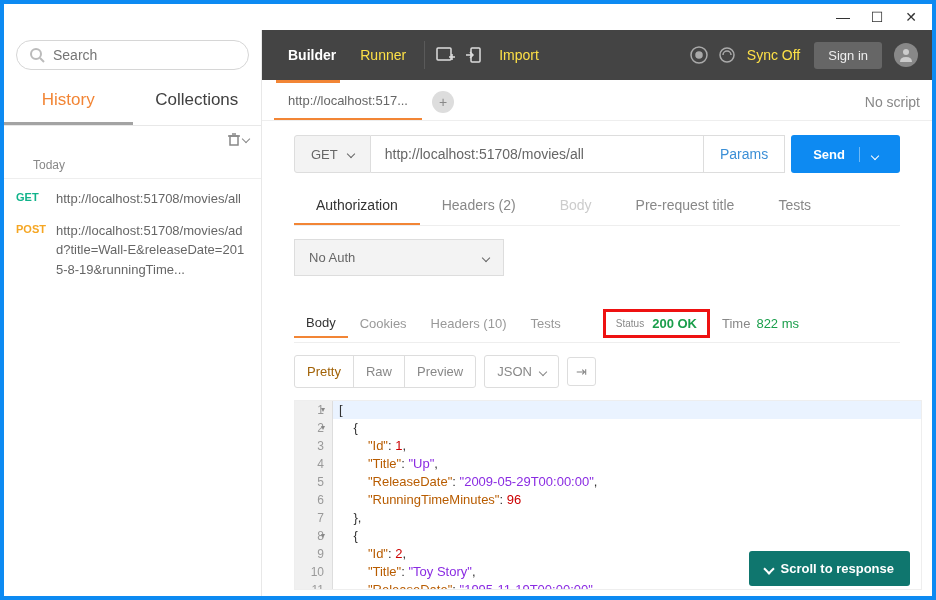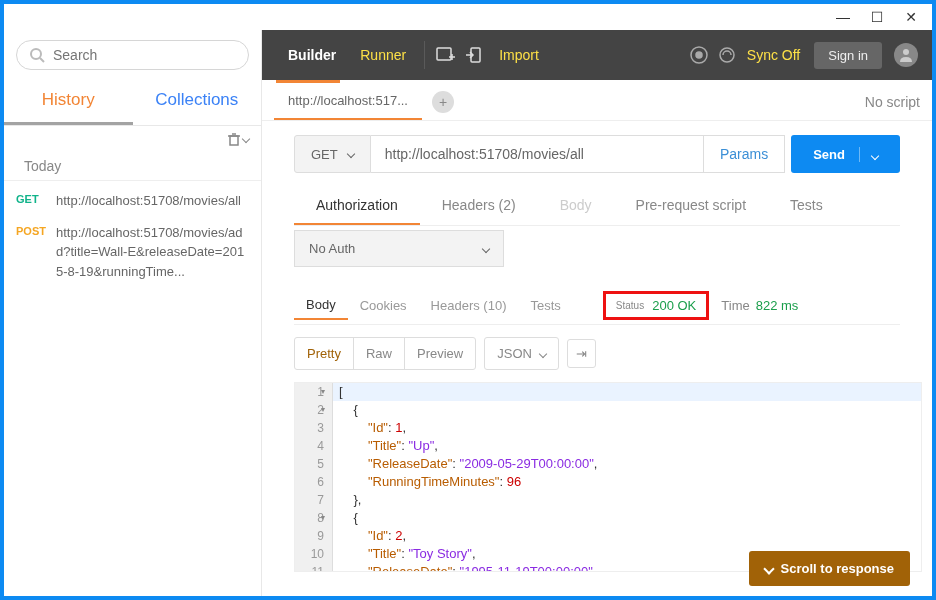--- a/index.html
+++ b/index.html
@@ -6,25 +6,25 @@
 body{background:#0d8af2;width:936px;height:600px;overflow:hidden;color:#333}
 .frame{position:absolute;top:4px;left:4px;right:4px;bottom:4px;background:#fff;display:flex;flex-direction:column}
 .titlebar{height:26px;display:flex;justify-content:flex-end;align-items:center;padding:0 4px}
 .titlebar span{width:34px;text-align:center;font-size:14px;cursor:default}
 .app{flex:1;display:flex;overflow:hidden}
 .sidebar{width:258px;border-right:1px solid #e8e8e8;display:flex;flex-direction:column;background:#fff}
 .search{margin:10px 12px;border:1px solid #d6d6d6;border-radius:18px;display:flex;align-items:center;padding:6px 12px;color:#aaa}
 .search svg{margin-right:8px}
 .search input{border:0;outline:0;flex:1;font-size:14px;color:#666}
 .tabs{display:flex;border-bottom:1px solid #e8e8e8}
-.tab{flex:1;text-align:center;padding:10px 0 12px;font-size:17px;color:#3b82f6;cursor:pointer}
+.tab{flex:1;text-align:center;padding:10px 0 12px;font-size:17px;color:#404040;cursor:pointer}
 .tab.active{color:#f28535;border-bottom:3px solid #a3a3a3}
 .trashrow{display:flex;justify-content:flex-end;padding:6px 12px}
 .trashrow .ico{color:#888;display:flex;align-items:center}
-.sectlabel{font-size:14px;color:#888;padding:6px 20px;border-bottom:1px solid #eee}
+.sectlabel{font-size:12px;color:#888;padding:6px 29px;border-bottom:1px solid #eee}
 .hist{padding:4px 12px}
 .hrow{display:flex;padding:6px 0;font-size:13px;line-height:1.5}
 .method{width:40px;font-size:11px;font-weight:600}
 .get{color:#10b38a}
 .post{color:#f5a623}
 .hrow .url{flex:1;color:#666;word-break:break-all}
 .main{flex:1;display:flex;flex-direction:column;overflow:hidden;background:#fff}
 .topbar{height:50px;background:#444;display:flex;align-items:center;color:#ddd;padding:0 14px}
 .topbar .titem{padding:0 12px;font-size:14px;color:#fde047;cursor:pointer}
 .topbar .titem.active{color:#fff;font-weight:600}
@@ -40,48 +40,48 @@
 .reqrow{display:flex;margin:14px 32px 14px;gap:0}
 .methodsel{border:1px solid #ddd;background:#f3f3f3;padding:10px 16px;display:flex;align-items:center;color:#666;font-size:14px;border-radius:3px 0 0 3px;cursor:pointer}
 .urlinput{flex:1;border:1px solid #ddd;border-left:0;padding:10px 14px;font-size:14px;color:#666;outline:0}
 .params{border:1px solid #ddd;border-left:0;padding:10px 16px;color:#3b8fd6;cursor:pointer;font-size:14px}
 .sendbtn{background:#0d8af2;color:#fff;padding:10px 22px;font-size:15px;font-weight:600;cursor:pointer;display:flex;align-items:center;margin-left:6px;border-radius:3px}
 .sendbtn .dd{border-left:1px solid rgba(255,255,255,.4);margin-left:14px;padding-left:12px}
 .subtabs{display:flex;margin:0 32px;border-bottom:1px solid #eee}
 .subtab{padding:10px 22px;color:#888;cursor:pointer;font-size:14px}
 .subtab.active{color:#333;border-bottom:2px solid #f28535;font-weight:400}
 .subtab.disabled{color:#ccc}
-.authsel{margin:4px 32px;border:1px solid #ddd;background:#f3f3f3;width:210px;padding:10px 14px;display:flex;align-items:center;justify-content:space-between;color:#666;font-size:14px;cursor:pointer}
+.authsel{margin:13px 32px;border:1px solid #ddd;background:#f3f3f3;width:210px;padding:10px 14px;display:flex;align-items:center;justify-content:space-between;color:#666;font-size:14px;cursor:pointer}
 .resptabs{display:flex;align-items:center;margin:20px 32px 0;border-bottom:1px solid #eee;padding-bottom:4px}
 .rtab{padding:6px 12px;color:#999;cursor:pointer;font-size:13px}
 .rtab.active{color:#333;border-bottom:2px solid #f28535;font-weight:500}
 .statusbox{border:3px solid #e11;padding:4px 10px;margin-left:30px;display:flex;align-items:center;gap:8px}
 .statusbox .lbl{color:#888;font-size:10px}
-.statusbox .val{color:#1a9e4b;font-size:13px;font-weight:400}
+.statusbox .val{color:#1a9e4b;font-size:13px;font-weight:700}
 .time{margin-left:12px;color:#888;font-size:13px}
 .time .v{color:#1a9e4b;margin-left:6px}
 .fmt{display:flex;align-items:center;margin:12px 32px;gap:8px}
 .fmtgrp{border:1px solid #ddd;border-radius:3px;display:flex}
 .fmtgrp span{padding:8px 12px;color:#888;cursor:pointer;font-size:13px}
 .fmtgrp span.active{color:#a16207;font-weight:400}
 .fmtgrp span+span{border-left:1px solid #ddd}
 .jsonsel{border:1px solid #ddd;border-radius:3px;padding:8px 12px;color:#888;display:flex;align-items:center;gap:8px;cursor:pointer;font-size:13px}
 .wrapbtn{border:1px solid #ddd;border-radius:3px;padding:6px 8px;cursor:pointer;color:#888}
 .code{margin:0 10px 0 32px;border:1px solid #eee;font-family:Menlo,Consolas,monospace;font-size:13px;position:relative;height:190px;overflow:hidden}
 .codeline{display:flex}
 .gutter{width:38px;text-align:right;padding-right:8px;background:#f0f0f0;color:#999;border-right:1px solid #ddd;user-select:none;font-size:12px;line-height:18px}
 .ln{flex:1;padding-left:6px;white-space:pre;line-height:18px;color:#333}
 .cur{background:#eaf3ff}
 .fold{position:relative}
 .fold::after{content:"▾";position:absolute;left:26px;font-size:8px;color:#888}
 .key{color:#b85c00}
 .str{color:#8a2be2}
 .num{color:#c00}
 .pun{color:#333}
-.scrollbtn{position:absolute;right:22px;bottom:10px;background:#a16207;color:#fff;padding:10px 16px;border-radius:3px;font-size:14px;font-weight:600;cursor:pointer;display:flex;align-items:center;gap:8px}
+.scrollbtn{position:absolute;right:22px;bottom:10px;background:#0f766e;color:#fff;padding:10px 16px;border-radius:3px;font-size:14px;font-weight:600;cursor:pointer;display:flex;align-items:center;gap:8px}
 .chev{display:inline-block;width:8px;height:8px;border-right:2px solid currentColor;border-bottom:2px solid currentColor;transform:rotate(45deg)}
 .chev.s{width:6px;height:6px;border-width:1.5px}
 .avatar{width:24px;height:24px;border-radius:12px;background:#888;margin-left:4px;display:flex;align-items:center;justify-content:center}
 </style>
 </head>
 <body>
 
 <div class="frame">
   <div class="titlebar">
     <span>—</span>
@@ -184,21 +184,21 @@
         <div class="sendbtn">
             <span>Send</span>
             <span class="dd"><span class="chev s" style="border-color:#fff"></span></span>
           </div>
       </div>
 
       <div class="subtabs">
         <div class="subtab active">Authorization</div>
         <div class="subtab">Headers (2)</div>
         <div class="subtab disabled">Body</div>
-        <div class="subtab">Pre-request script</div>
+        <div class="subtab">Pre-request title</div>
         <div class="subtab">Tests</div>
       </div>
 
       <div class="authsel">
           <span>No Auth</span>
           <span class="chev s"></span>
         </div>
 
       <div class="resptabs">
         <div class="rtab active">Body</div>

